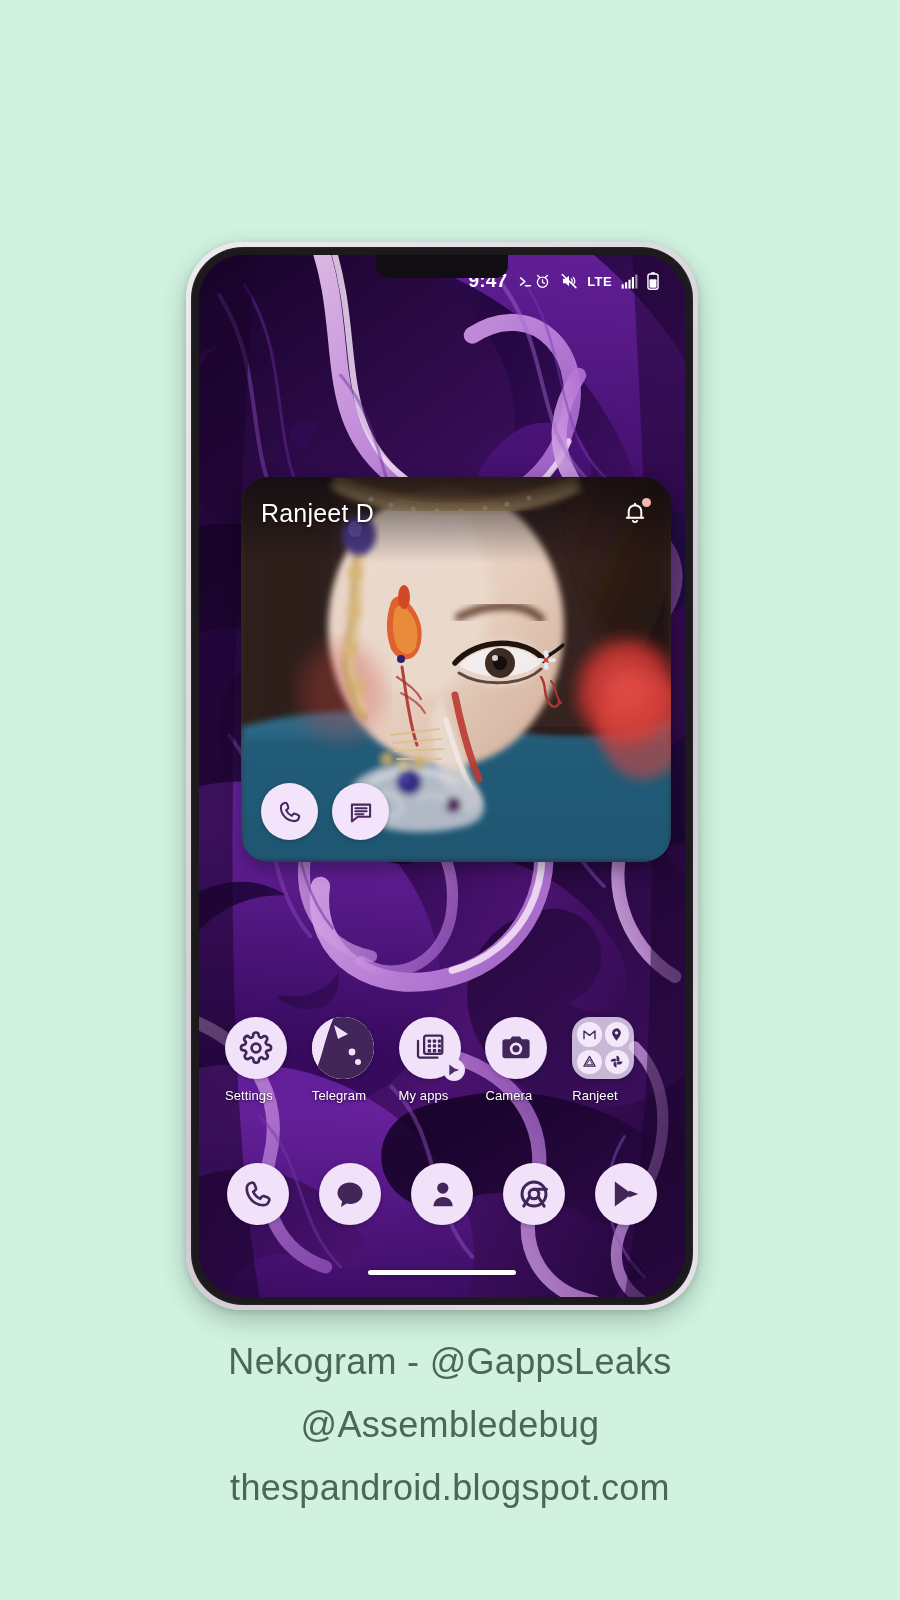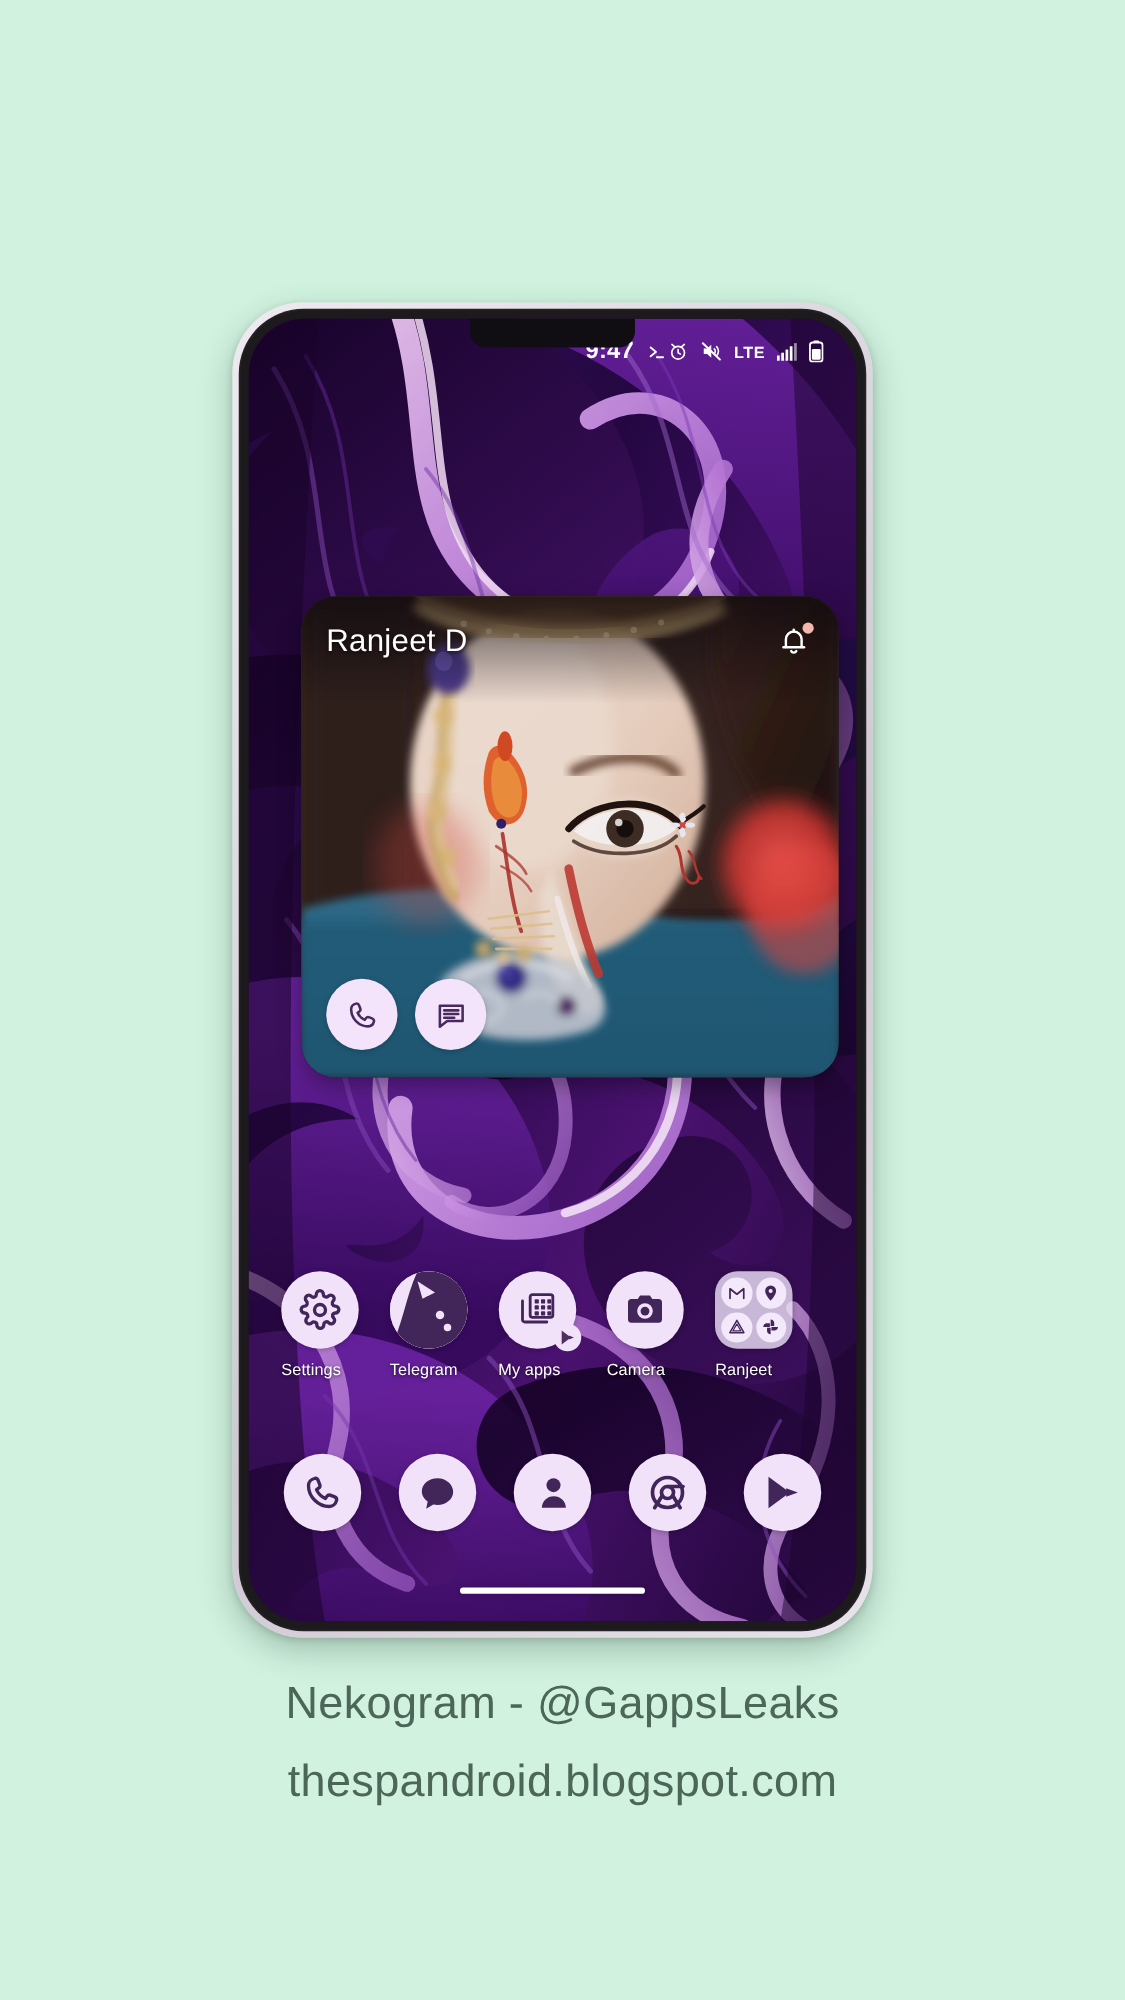--- a/index.html
+++ b/index.html
@@ -653,16 +653,17 @@
         </div>
 
         <div class="navpill"></div>
 
       </div>
     </div>
   </div>
 
   <div class="caption">
     <div class="cap-line">Nekogram - @GappsLeaks</div>
+    <div class="cap-line">@Assembledebug</div>
     <div class="cap-line">thespandroid.blogspot.com</div>
   </div>
 
 </div>
 
 </body></html>

